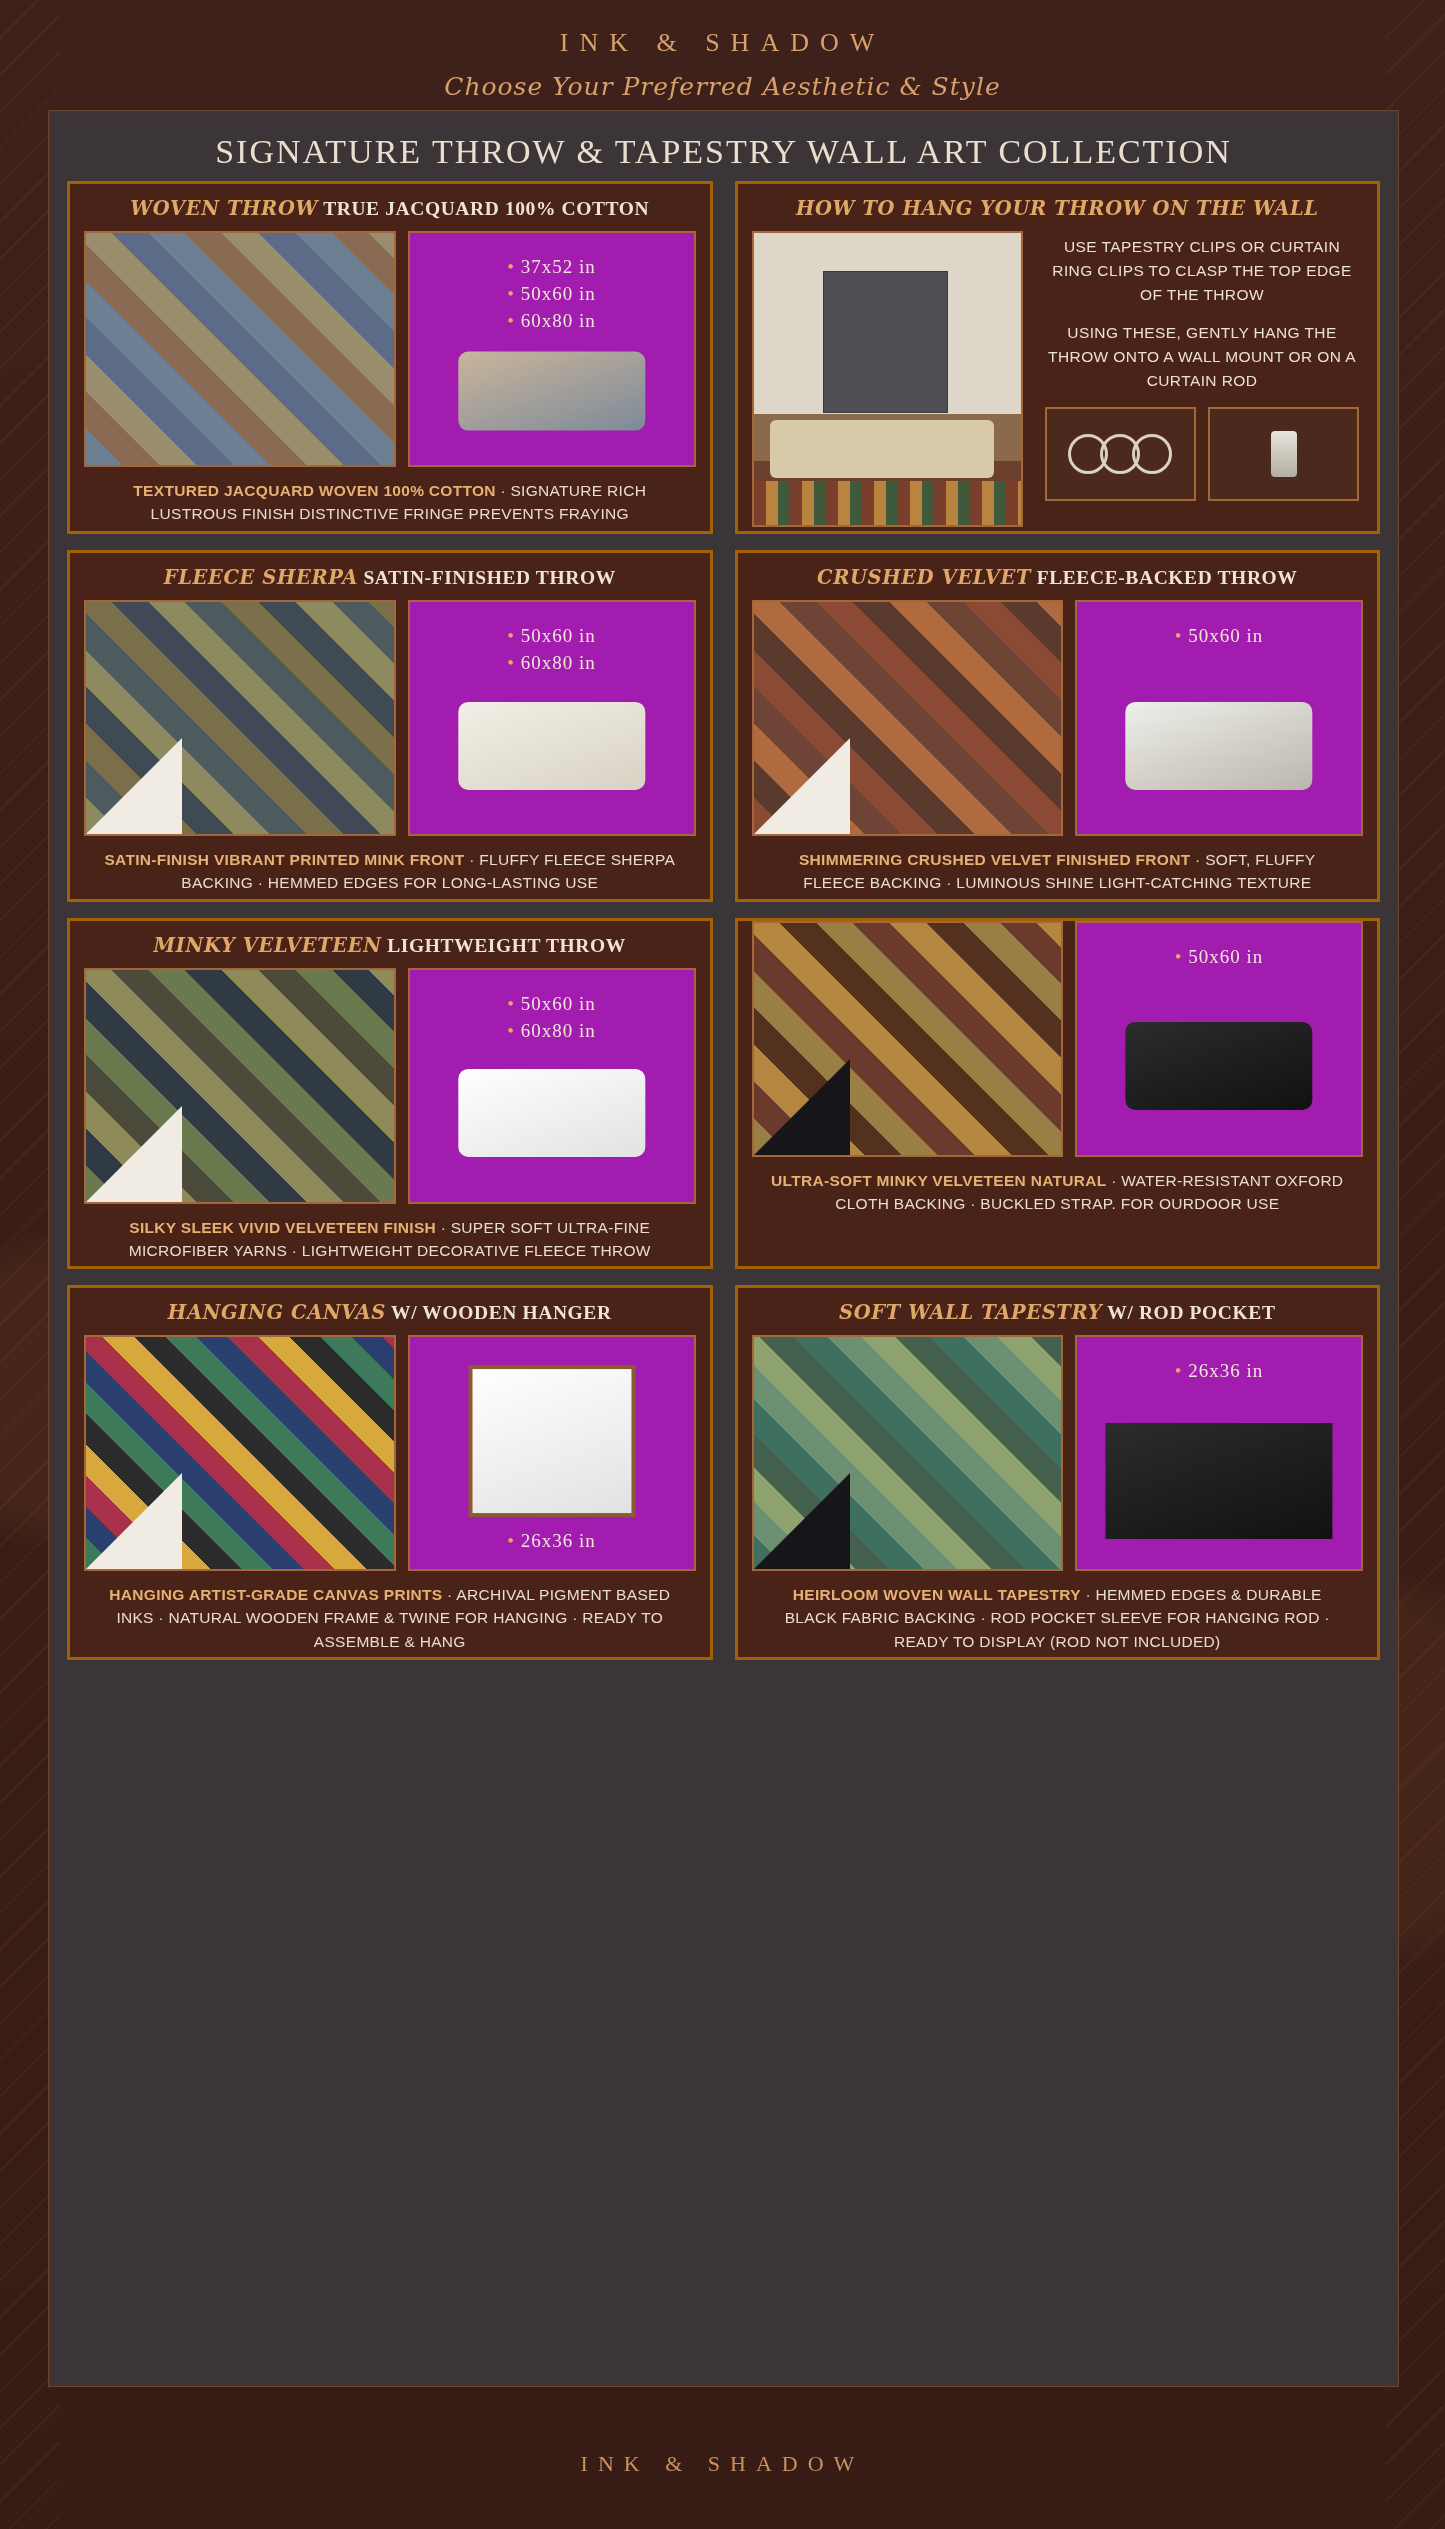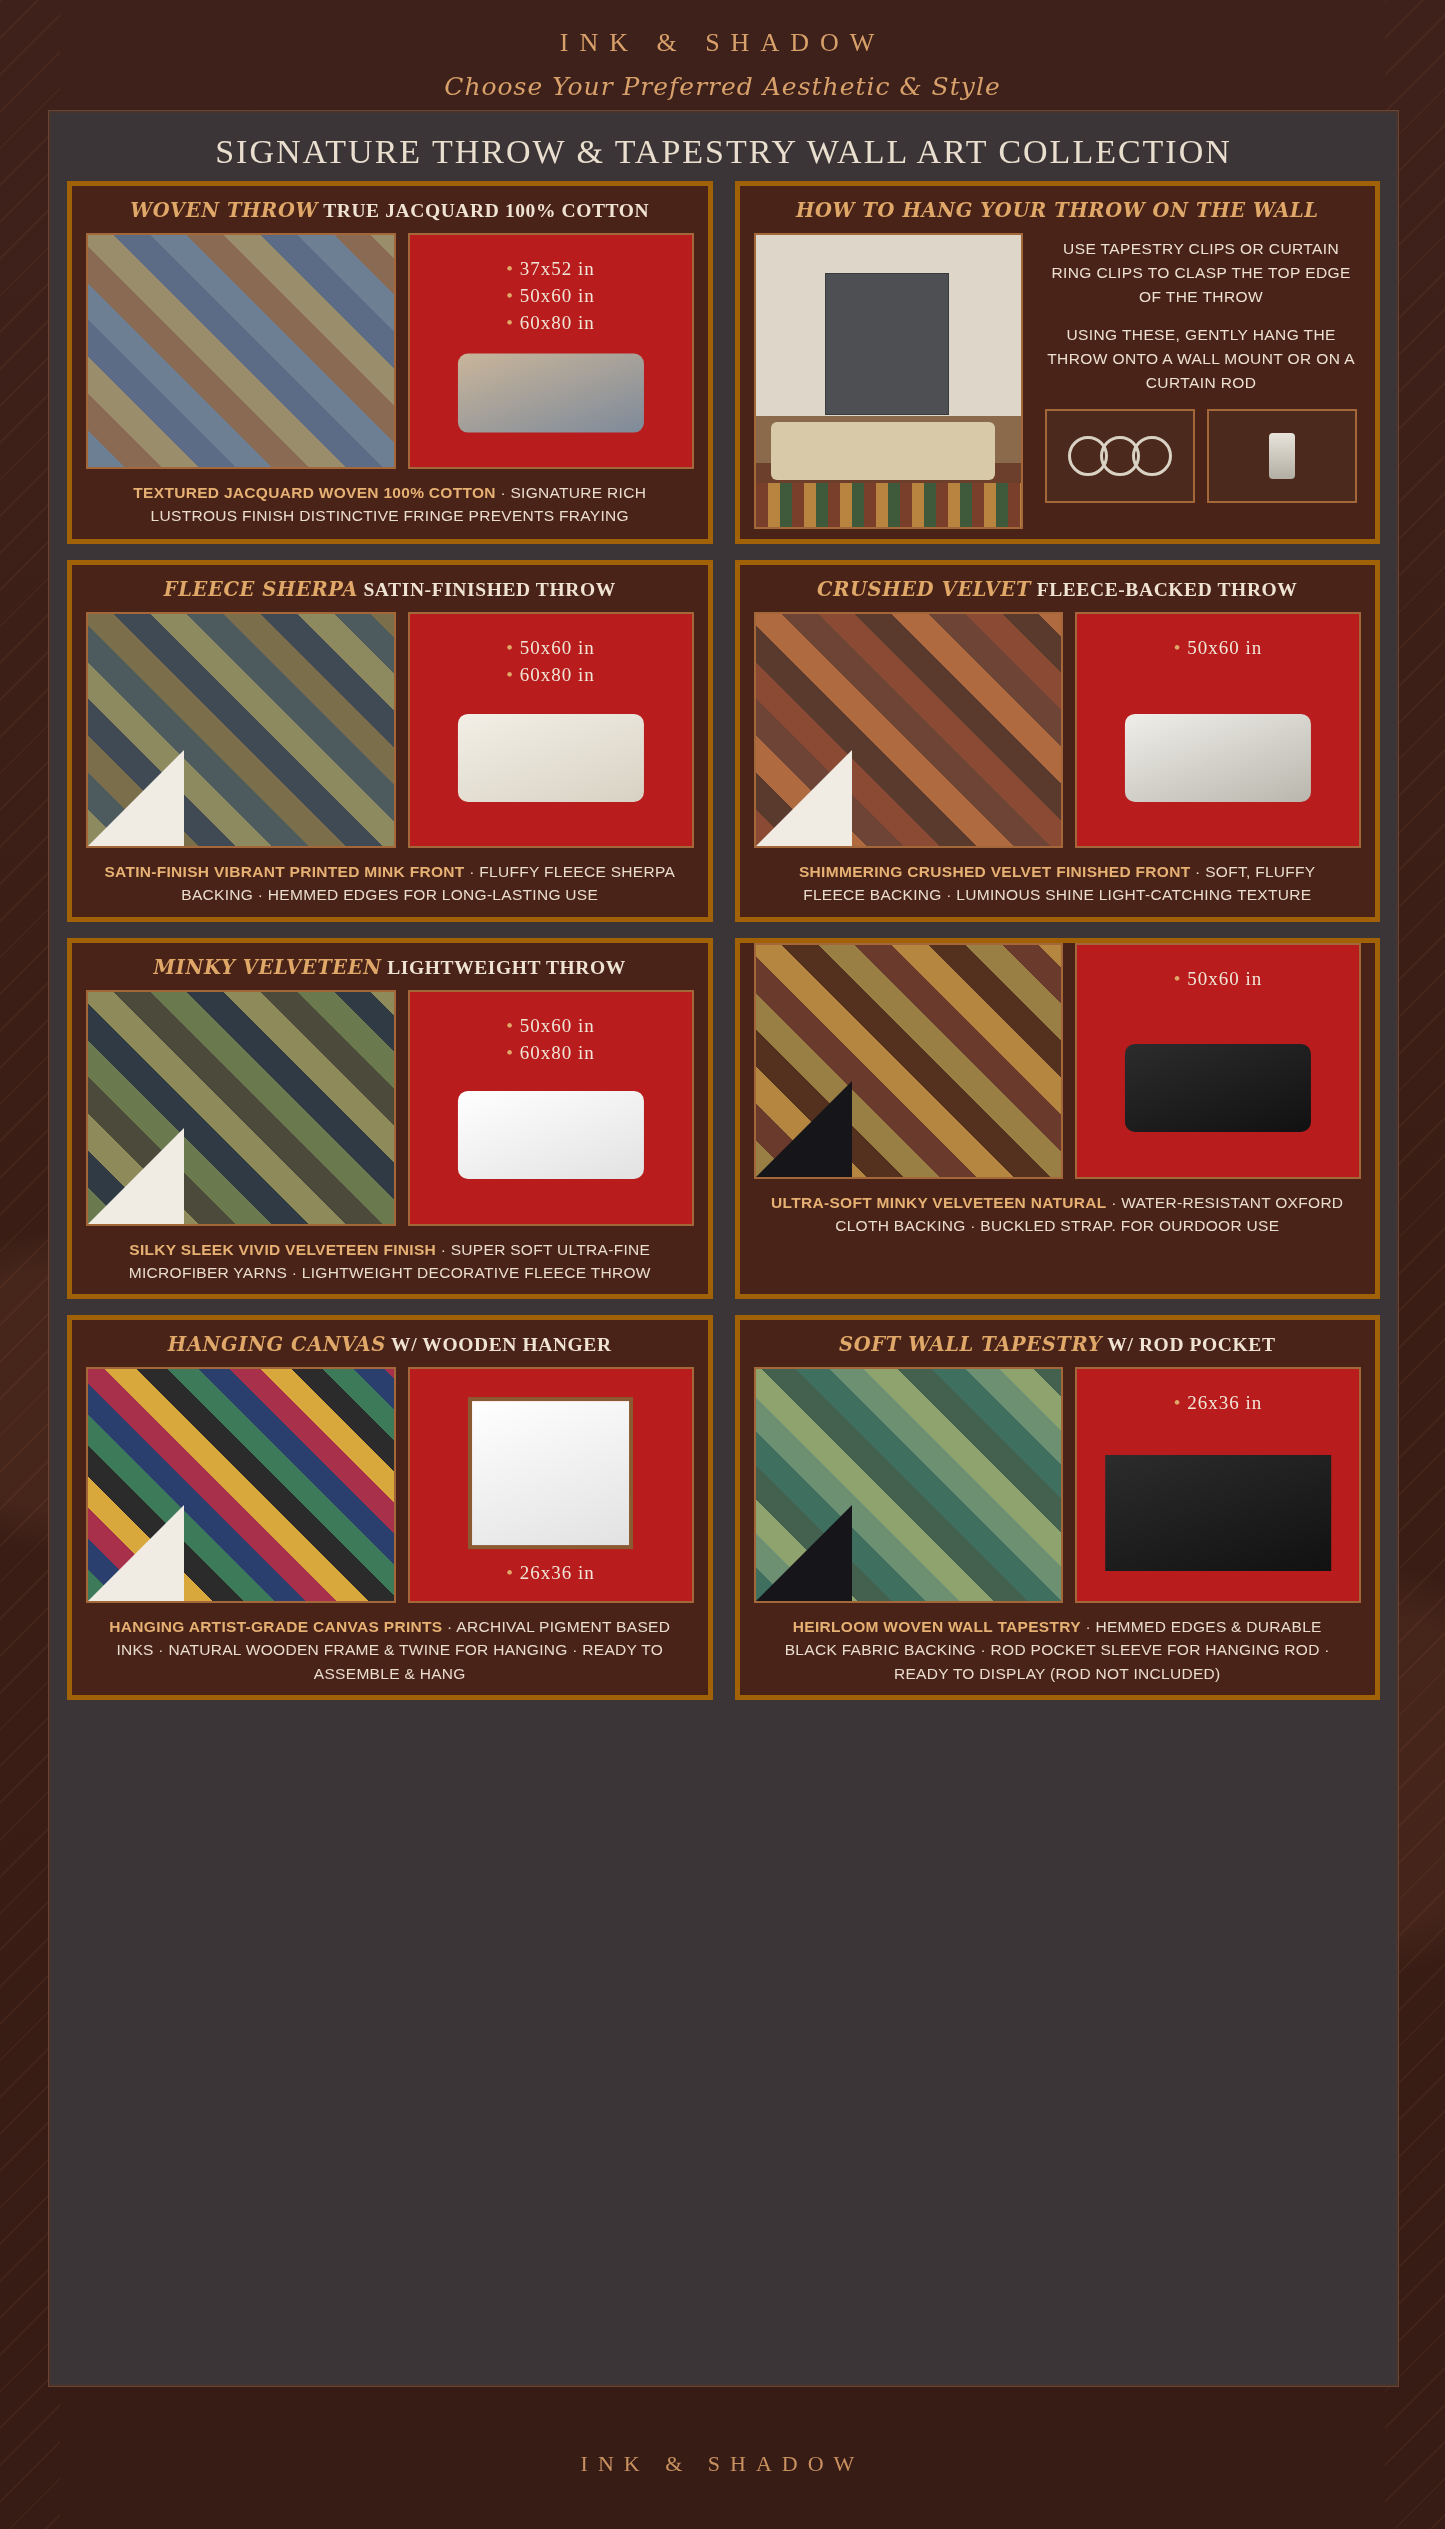--- a/index.html
+++ b/index.html
@@ -63,22 +63,22 @@
   }
 
   .grid{
     position:relative;
     padding:0 18px;
   }
   .row{display:flex;gap:22px;margin-bottom:16px;}
   .card{
     flex:1 1 0;
     background:#4a2318;
-    border:5px solid #a16207;
-    padding:0 0 10px;
+    border:3px solid #a16207;
+    padding:0 0 4px;
   }
   .card-head{
     text-align:center;
     padding:13px 6px 11px;
     font-size:19.5px;
     letter-spacing:.6px;
     color:#efe3d2;
     font-family:"Liberation Serif", serif;
     font-weight:700;
   }
@@ -91,21 +91,21 @@
   .card-body{
     display:flex;gap:12px;padding:0 14px;
   }
   .photo{
     border:2px solid #a4673a;
     background:#2a1912;
     position:relative;
     overflow:hidden;
   }
   .photo.left{width:52%;height:232px;}
-  .photo.right{width:48%;height:232px;background:#b91c1c;}
+  .photo.right{width:48%;height:232px;background:#a21caf;}
 
   
   .patch{
     position:absolute;inset:0;
   }
   .pk1{background:
      repeating-linear-gradient(45deg,#6d7f93 0 26px,#8a6a52 26px 52px,#9a8d6b 52px 78px,#5c6b86 78px 104px),
      repeating-linear-gradient(-45deg, rgba(0,0,0,.25) 0 1px, transparent 1px 26px);}
   .pk2{background:
      repeating-linear-gradient(45deg,#8d8a5f 0 26px,#4d5a5e 26px 52px,#7a6f4a 52px 78px,#3f4a55 78px 104px),

